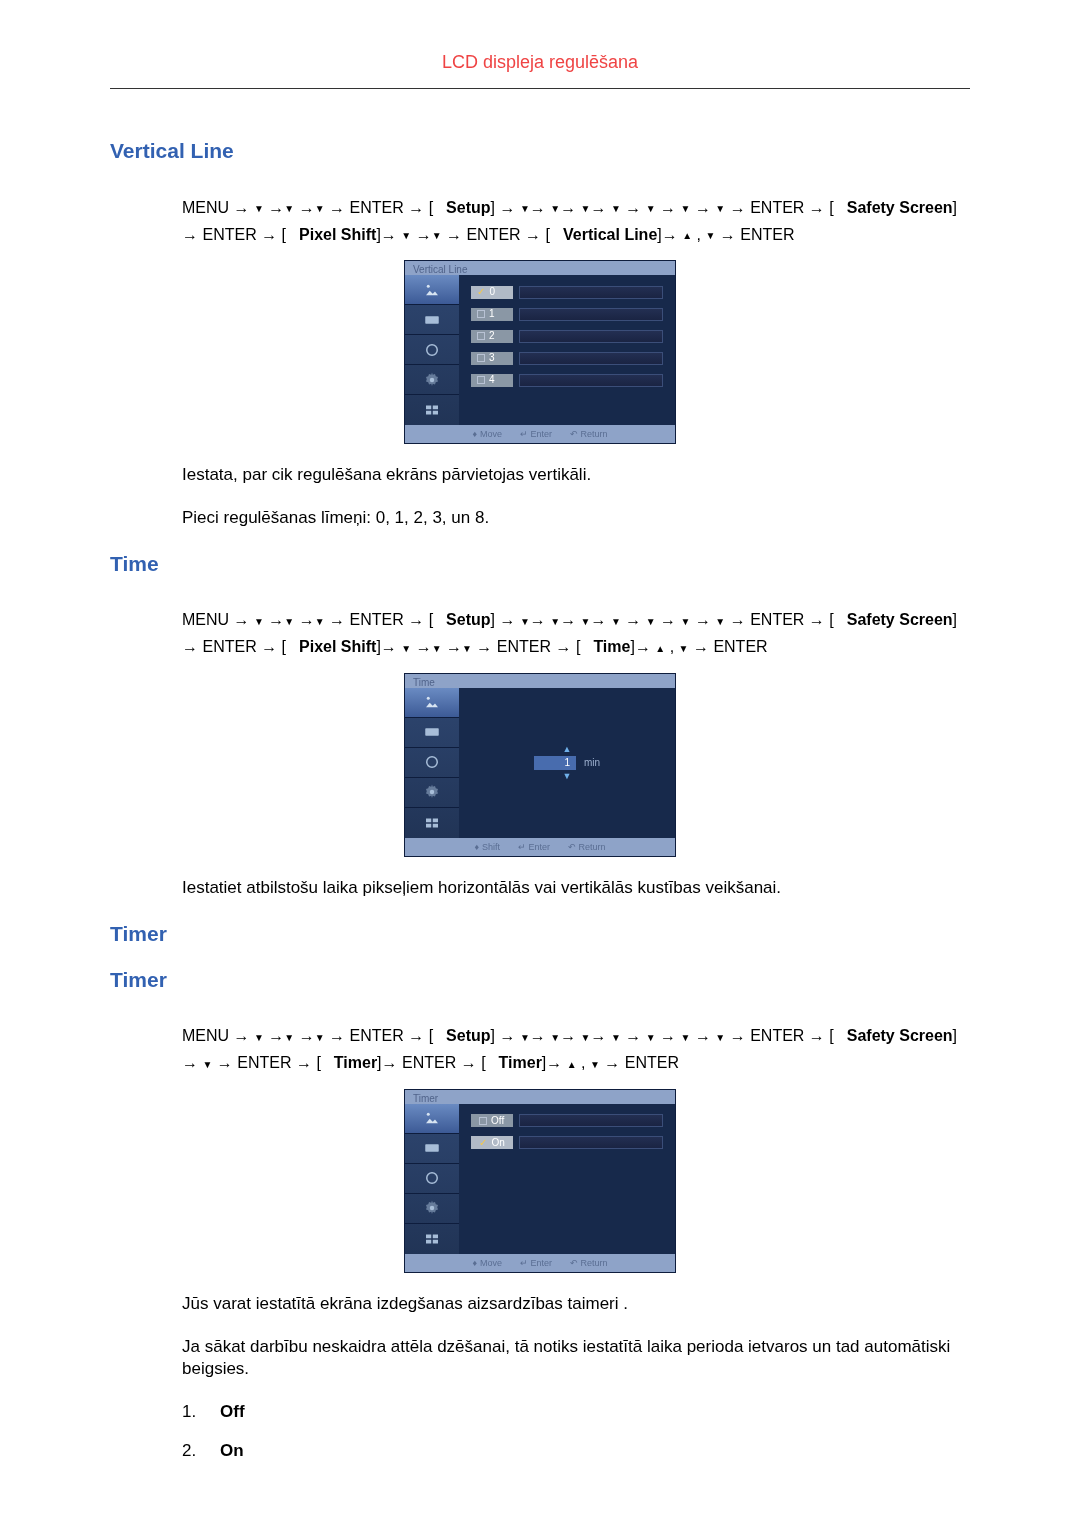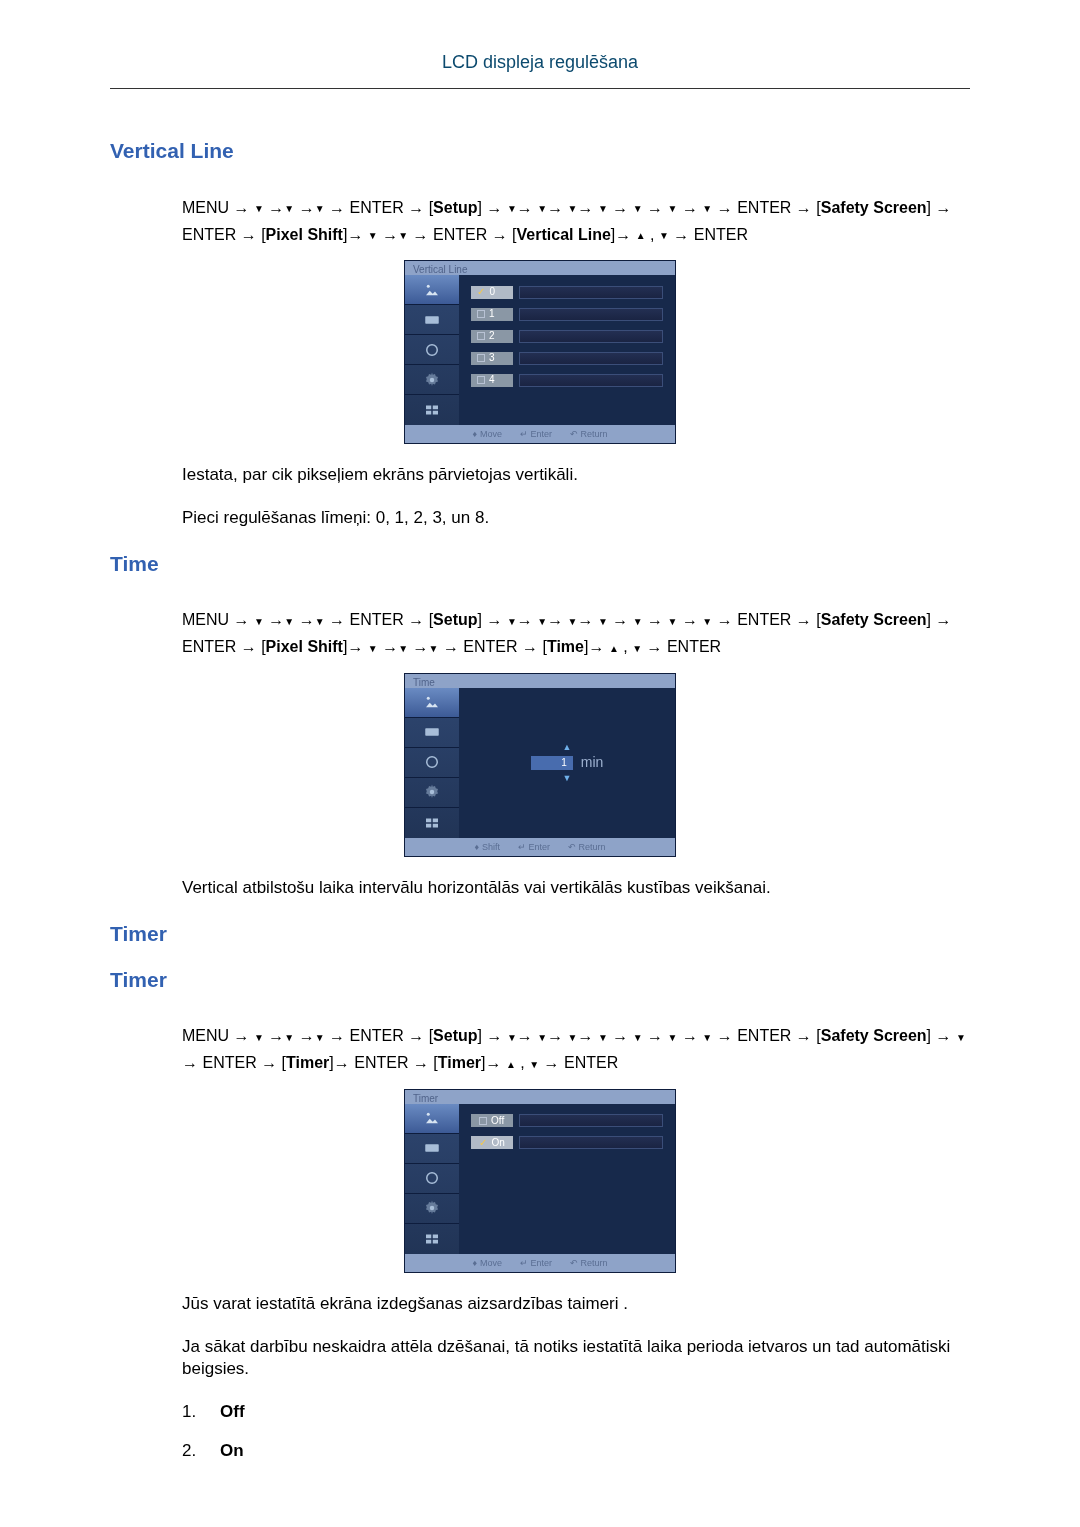--- a/index.html
+++ b/index.html
@@ -9,38 +9,38 @@
     color: #000;
     width: 1080px;
     margin: 0 auto;
     padding: 50px 110px 60px 110px;
     font-size: 17px;
     line-height: 1.35;
   }
   .header-title {
     text-align: center;
     font-size: 18px;
-    color: #0c4a6e;
+    color: #ef4444;
     padding-bottom: 14px;
     border-bottom: 1px solid #333;
     margin-bottom: 48px;
   }
   .sec-title {
     color: #3261b1;
     font-size: 21px;
     font-weight: bold;
     margin-bottom: 28px;
   }
   .nav-seq {
     margin-left: 72px;
     margin-bottom: 12px;
     font-size: 16px;
     line-height: 1.7;
   }
-  .nav-seq b { font-weight: bold; }
+  .nav-seq b { font-weight: bold; padding-left: 13px; }
   .tri { display:inline-block; font-size:10px; vertical-align:middle; }
   .content-p {
     margin-left: 72px;
     margin-top: 20px;
     margin-bottom: 20px;
     font-size: 17px;
   }
   .ol { margin-left: 72px; margin-top:18px; }
   .ol .row { display:flex; gap:14px; margin-bottom:16px; font-size:17px; }
   .ol .num { width:24px; }
@@ -146,21 +146,21 @@
     background:#486cae;
     color:#fff;
     width:42px;
     height:14px;
     font-size:10px;
     display:flex;
     align-items:center;
     justify-content:flex-end;
     padding:0 6px;
   }
-  .spinner-wrap .unit { color:#9db0cf; font-size:14px; }
+  .spinner-wrap .unit { color:#9db0cf; font-size:10px; }
 </style>
 </head>
 <body>
 
 <div class="header-title">LCD displeja regulēšana</div>
 
 <div class="sec-title">Vertical Line</div>
 
 <div class="nav-seq">
   MENU → <span class="tri">▼</span> →<span class="tri">▼</span> →<span class="tri">▼</span> → <span>ENTER</span> → [<b>Setup</b>] → <span class="tri">▼</span>→ <span class="tri">▼</span>→ <span class="tri">▼</span>→ <span class="tri">▼</span> → <span class="tri">▼</span> → <span class="tri">▼</span> → <span class="tri">▼</span> → <span>ENTER</span> → [<b>Safety Screen</b>]
@@ -249,21 +249,21 @@
         <span class="ic">↵</span>
         <span>Enter</span>
       </span>
     <span class="it">
         <span class="ic">↶</span>
         <span>Return</span>
       </span>
   </div>
 </div>
 
-<p class="content-p">Iestata, par cik pikseļiem ekrāns pārvietojas vertikāli.</p>
+<p class="content-p">Iestata, par cik regulēšana ekrāns pārvietojas vertikāli.</p>
 <p class="content-p">Pieci regulēšanas līmeņi: 0, 1, 2, 3, un 8.</p>
 
 <div class="sec-title">Time</div>
 
 <div class="nav-seq">
   MENU → <span class="tri">▼</span> →<span class="tri">▼</span> →<span class="tri">▼</span> → <span>ENTER</span> → [<b>Setup</b>] → <span class="tri">▼</span>→ <span class="tri">▼</span>→ <span class="tri">▼</span>→ <span class="tri">▼</span> → <span class="tri">▼</span> → <span class="tri">▼</span> → <span class="tri">▼</span> → <span>ENTER</span> → [<b>Safety Screen</b>]
   → <span>ENTER</span> → [<b>Pixel Shift</b>]→ <span class="tri">▼</span> →<span class="tri">▼</span> →<span class="tri">▼</span> → <span>ENTER</span> → [<b>Time</b>]→ <span class="tri">▲</span> , <span class="tri">▼</span> → <span>ENTER</span>
 </div>
 
 <div class="osd">
@@ -321,21 +321,21 @@
         <span class="ic">↵</span>
         <span>Enter</span>
       </span>
     <span class="it">
         <span class="ic">↶</span>
         <span>Return</span>
       </span>
   </div>
 </div>
 
-<p class="content-p">Vertical atbilstošu laika intervālu horizontālās vai vertikālās kustības veikšanai.</p>
+<p class="content-p">Iestatiet atbilstošu laika pikseļiem horizontālās vai vertikālās kustības veikšanai.</p>
 
 <div class="sec-title">Timer</div>
 <div class="sec-title" style="margin-top:-10px;">Timer</div>
 
 <div class="nav-seq">
   MENU → <span class="tri">▼</span> →<span class="tri">▼</span> →<span class="tri">▼</span> → <span>ENTER</span> → [<b>Setup</b>] → <span class="tri">▼</span>→ <span class="tri">▼</span>→ <span class="tri">▼</span>→ <span class="tri">▼</span> → <span class="tri">▼</span> → <span class="tri">▼</span> → <span class="tri">▼</span> → <span>ENTER</span> → [<b>Safety Screen</b>]
   → <span class="tri">▼</span> → <span>ENTER</span> → [<b>Timer</b>]→ <span>ENTER</span> → [<b>Timer</b>]→ <span class="tri">▲</span> , <span class="tri">▼</span> → <span>ENTER</span>
 </div>
 
 <div class="osd">

